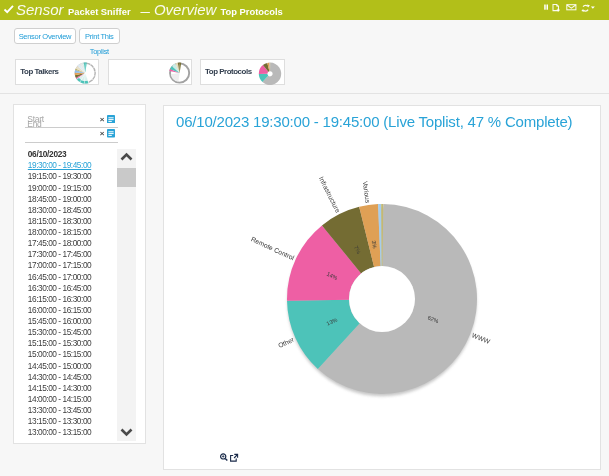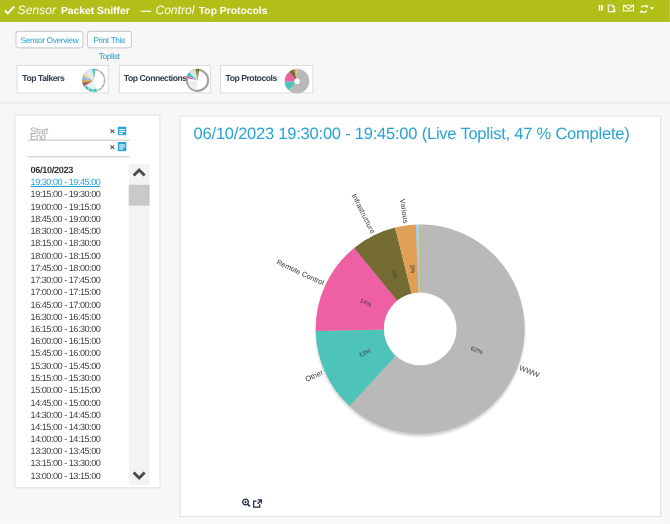--- a/index.html
+++ b/index.html
@@ -1,20 +1,20 @@
 <!DOCTYPE html>
 <html><head><meta charset="utf-8">
 <style>
 * { margin:0; padding:0; box-sizing:border-box; }
 html,body { width:609px; height:476px; background:#f7f7f7;
   font-family:"Liberation Sans", sans-serif; overflow:hidden; position:relative; }
 .hdr { position:absolute; left:0; top:0; width:609px; height:20px; background:#b2bf19; }
 .hdr .txt { position:absolute; left:16px; top:0; height:20px; line-height:20px;
   color:#fff; font-size:9.4px; font-weight:bold; white-space:nowrap; }
-.hdr .it { font-style:italic; font-weight:normal; color:rgba(255,255,255,0.93); font-size:11px; }
+.hdr .it { font-style:italic; font-weight:normal; color:rgba(255,255,255,0.93); font-size:15px; }
 .btn { position:absolute; background:#fff; border:1px solid #cfcfcf; border-radius:3px;
   color:#1e9cd7; font-size:7.5px; font-weight:normal; letter-spacing:-0.3px;
   text-align:center; }
 .tab { position:absolute; top:59px; height:26px; background:#fff; border:1px solid #dedede; border-radius:0; }
 .tab .lbl { position:absolute; left:4px; top:0; height:24px; line-height:24px;
   color:#333f4f; font-size:7.9px; font-weight:bold; letter-spacing:-0.45px; white-space:nowrap; }
 .card { position:absolute; background:#fff; border:1px solid #e2e2e2; }
 .inlbl { position:absolute; color:#a6a6a6; font-size:8.5px; letter-spacing:-0.3px; }
 .uline { position:absolute; height:1px; background:#ccc; }
 .datebold { position:absolute; left:14px; top:44.2px; width:90px; font-size:8.3px; font-weight:bold;
@@ -24,21 +24,21 @@
 .list .sel { color:#29a3d7; text-decoration:underline; }
 .sbar { position:absolute; left:103px; top:44px; width:19px; height:292px; background:#f3f3f3; }
 .sthumb { position:absolute; left:0; top:19px; width:19px; height:19px; background:#c9c9c9; }
 .title { position:absolute; left:12px; top:7px; color:#29a3d7; font-size:15px; letter-spacing:-0.2px; }
 </style></head>
 <body>
 <div class="hdr">
   <svg width="12" height="12" viewBox="0 0 12 12" style="position:absolute;left:3px;top:4px">
     <path d="M1.5 5.5 L4.2 8.2 L10 1.8" stroke="#fff" stroke-width="1.8" fill="none"></path>
   </svg>
-  <div class="txt"><span class="it" style="margin-right:4.5px">Sensor</span>Packet Sniffer<span style="margin:0 4px 0 10px">—</span><span class="it" style="margin-right:4px">Control</span>Top Protocols</div>
+  <div class="txt"><span class="it" style="margin-right:4.5px">Sensor</span>Packet Sniffer<span style="margin:0 4px 0 10px">—</span><span class="it" style="margin-right:4px">Overview</span>Top Protocols</div>
 
 <svg width="52" height="12" viewBox="0 0 52 12" style="position:absolute;left:543.6px;top:4px" fill="none">
   <g stroke="#ffffff" stroke-opacity="0.92">
     <rect x="0.2" y="0.5" width="1.5" height="5.2" fill="#fff" stroke="none"></rect>
     <rect x="2.5" y="0.5" width="1.5" height="5.2" fill="#fff" stroke="none"></rect>
     <path d="M9 0.4 h3.6 l1.9 1.9 v4.3 h-5.5 Z" stroke-width="1.05"></path>
     <path d="M12.6 0.4 v1.9 h1.9" stroke-width="0.7"></path>
     <path d="M14.2 4.6 v3 M12.7 6.1 h3" stroke-width="1.15"></path>
     <rect x="22.8" y="0.7" width="9.1" height="5.1" stroke-width="1.05"></rect>
     <path d="M23 1 l4.35 3.1 l4.35 -3.1" stroke-width="1.05"></path>
@@ -77,21 +77,20 @@
 <line x1="69.3" y1="13.0" x2="79.80" y2="11.52" stroke="#ffffff" stroke-width="0.55"></line>
 <line x1="69.3" y1="13.0" x2="79.44" y2="16.10" stroke="#ffffff" stroke-width="0.55"></line>
 <line x1="69.3" y1="13.0" x2="77.18" y2="20.09" stroke="#ffffff" stroke-width="0.55"></line>
 <line x1="69.3" y1="13.0" x2="72.93" y2="22.96" stroke="#ffffff" stroke-width="0.55"></line>
 <line x1="69.3" y1="13.0" x2="68.38" y2="23.56" stroke="#ffffff" stroke-width="0.55"></line>
 <line x1="69.3" y1="13.0" x2="64.00" y2="22.18" stroke="#ffffff" stroke-width="0.55"></line>
 <line x1="69.3" y1="13.0" x2="60.72" y2="19.23" stroke="#ffffff" stroke-width="0.55"></line>
     </svg>
 </div>
 <div class="tab" style="left:107.6px; width:84px;">
-  <div class="lbl">Top Connections</div>
   <svg width="84" height="26" viewBox="0 0 84 26" style="position:absolute;left:0;top:0">
       <circle cx="70.6" cy="13.0" r="9.6" fill="#ffffff" stroke="#a2a2a2" stroke-width="1.9"></circle>
 <path d="M69.36 21.81 A8.9 8.9 0 0 1 61.79 14.24 L70.60 13.00 Z" fill="#ededed"></path>
 <path d="M60.39 11.02 A10.4 10.4 0 0 1 61.03 8.94 L70.60 13.00 Z" fill="#ee5fa4"></path>
 <path d="M61.03 8.94 A10.4 10.4 0 0 1 62.99 5.91 L70.60 13.00 Z" fill="#4dc3b9"></path>
 <path d="M62.99 5.91 A10.4 10.4 0 0 1 66.37 3.50 L70.60 13.00 Z" fill="#c9ebe5"></path>
 <path d="M66.37 3.50 A10.4 10.4 0 0 1 68.79 2.76 L70.60 13.00 Z" fill="#e4dbbc"></path>
 <path d="M68.79 2.76 A10.4 10.4 0 0 1 70.60 2.60 L70.60 13.00 Z" fill="#7a7134"></path>
 <path d="M70.60 2.60 A10.4 10.4 0 0 1 72.23 2.73 L70.60 13.00 Z" fill="#7a7134"></path>
     </svg>

